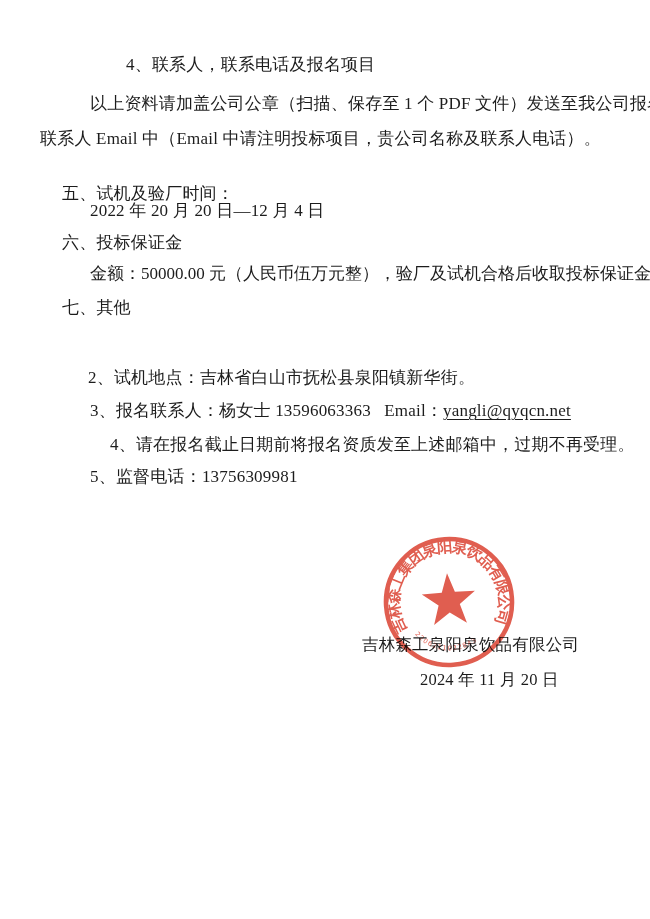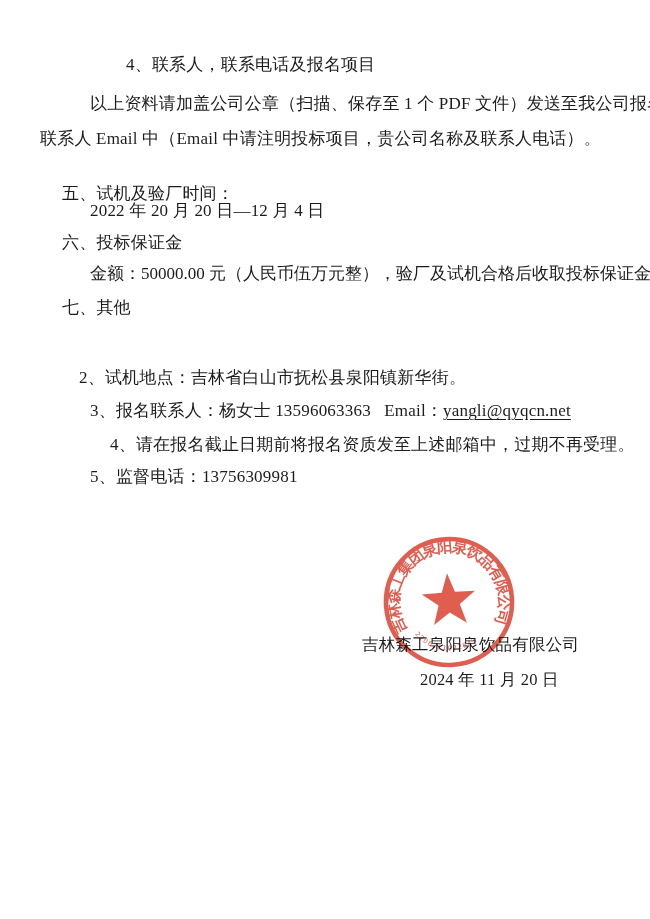--- a/index.html
+++ b/index.html
@@ -22,21 +22,21 @@
   
   .l-item4-heading   { top: 54px;  left: 90px; margin-left: 36px; }
   .l-para1           { top: 93px;  left: 90px; }
   .l-para2           { top: 128px; left: 40px; }
   .l-sec5-heading    { top: 164px; left: 62px; margin-top: 19px; }
   .l-sec5-date       { top: 200px; left: 90px; }
   .l-sec6-heading    { top: 232px; left: 62px; }
   .l-sec6-body       { top: 263px; left: 90px; letter-spacing: 0; }
   .l-sec7-heading    { top: 297px; left: 62px; }
   .l-item1           { top: 332px; left: 90px; }
-  .l-item2           { top: 367px; left: 79px; }
+  .l-item2           { top: 367px; left: 88px; }
   .l-item3           { top: 400px; left: 90px; }
   .l-item4-note      { top: 434px; left: 90px; margin-left: 20px; }
   .l-item5           { top: 466px; left: 90px; }
   .email-link { text-decoration: underline; text-underline-offset: 3px; }
 
   
   .sig-company { top: 635px; left: 362px; font-size: 16.5px; font-family: Liberation Mono, monospace; }
   .sig-date    { top: 669px; left: 420px; font-size: 16.5px; }
 
   

